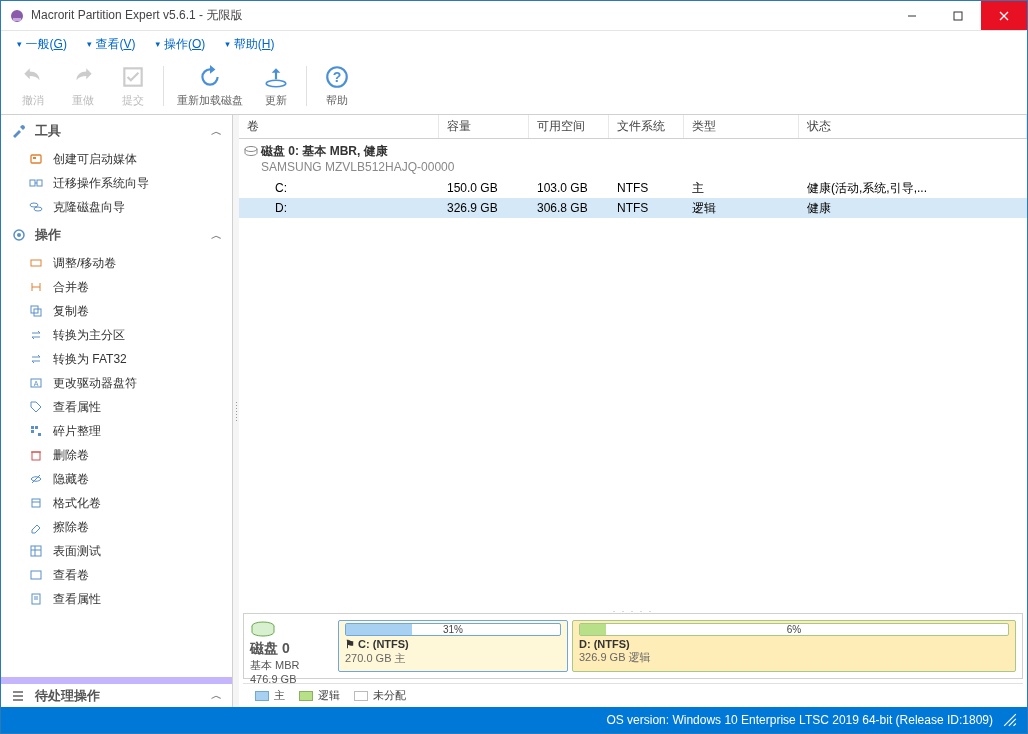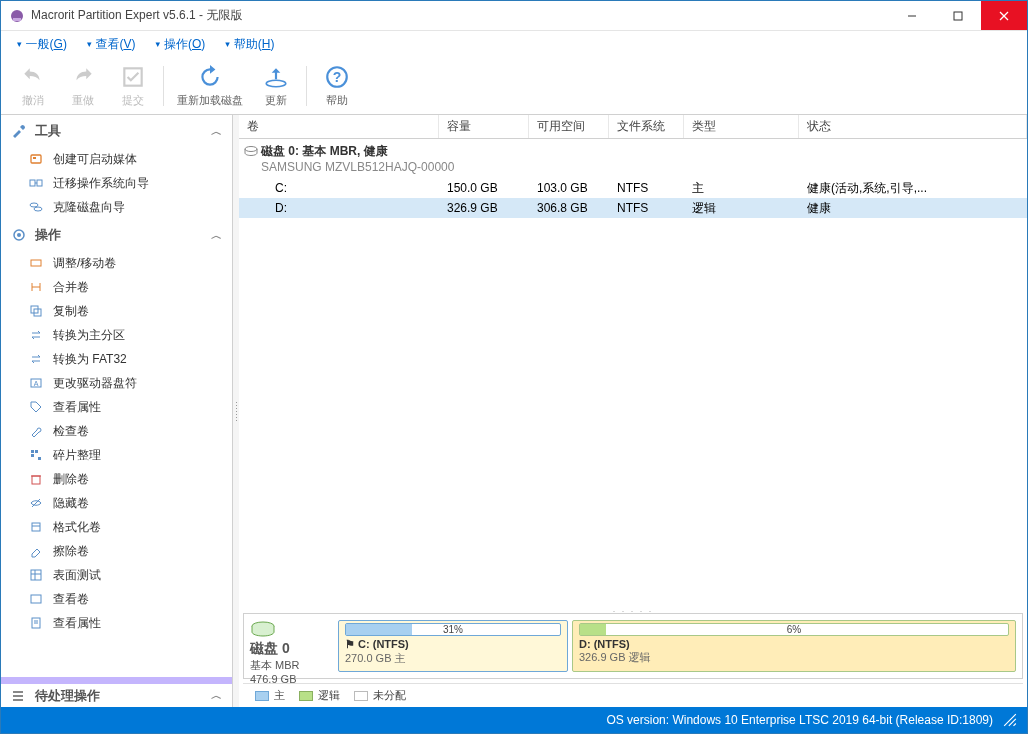--- a/index.html
+++ b/index.html
@@ -313,28 +313,20 @@
         <span class="iicon">
           <svg width="14" height="14">
             <path d="M2 2h5l5 5-5 5-5-5V2z" fill="none" stroke="#5b8fc7"></path>
           </svg>
         </span>
         <span>查看属性</span>
       </div>
     <div class="side-item">
         <span class="iicon">
           <svg width="14" height="14">
-            <path d="M3 11l5-5a2 2 0 1 1 2 2l-5 5-2-2z" fill="none" stroke="#5b8fc7"></path>
-          </svg>
-        </span>
-        <span>检查卷</span>
-      </div>
-    <div class="side-item">
-        <span class="iicon">
-          <svg width="14" height="14">
             <rect x="2" y="2" width="3" height="3" fill="#5b8fc7"></rect>
             <rect x="6" y="2" width="3" height="3" fill="#5b8fc7"></rect>
             <rect x="2" y="6" width="3" height="3" fill="#5b8fc7"></rect>
             <rect x="9" y="9" width="3" height="3" fill="#5b8fc7"></rect>
           </svg>
         </span>
         <span>碎片整理</span>
       </div>
     <div class="side-item">
         <span class="iicon">

